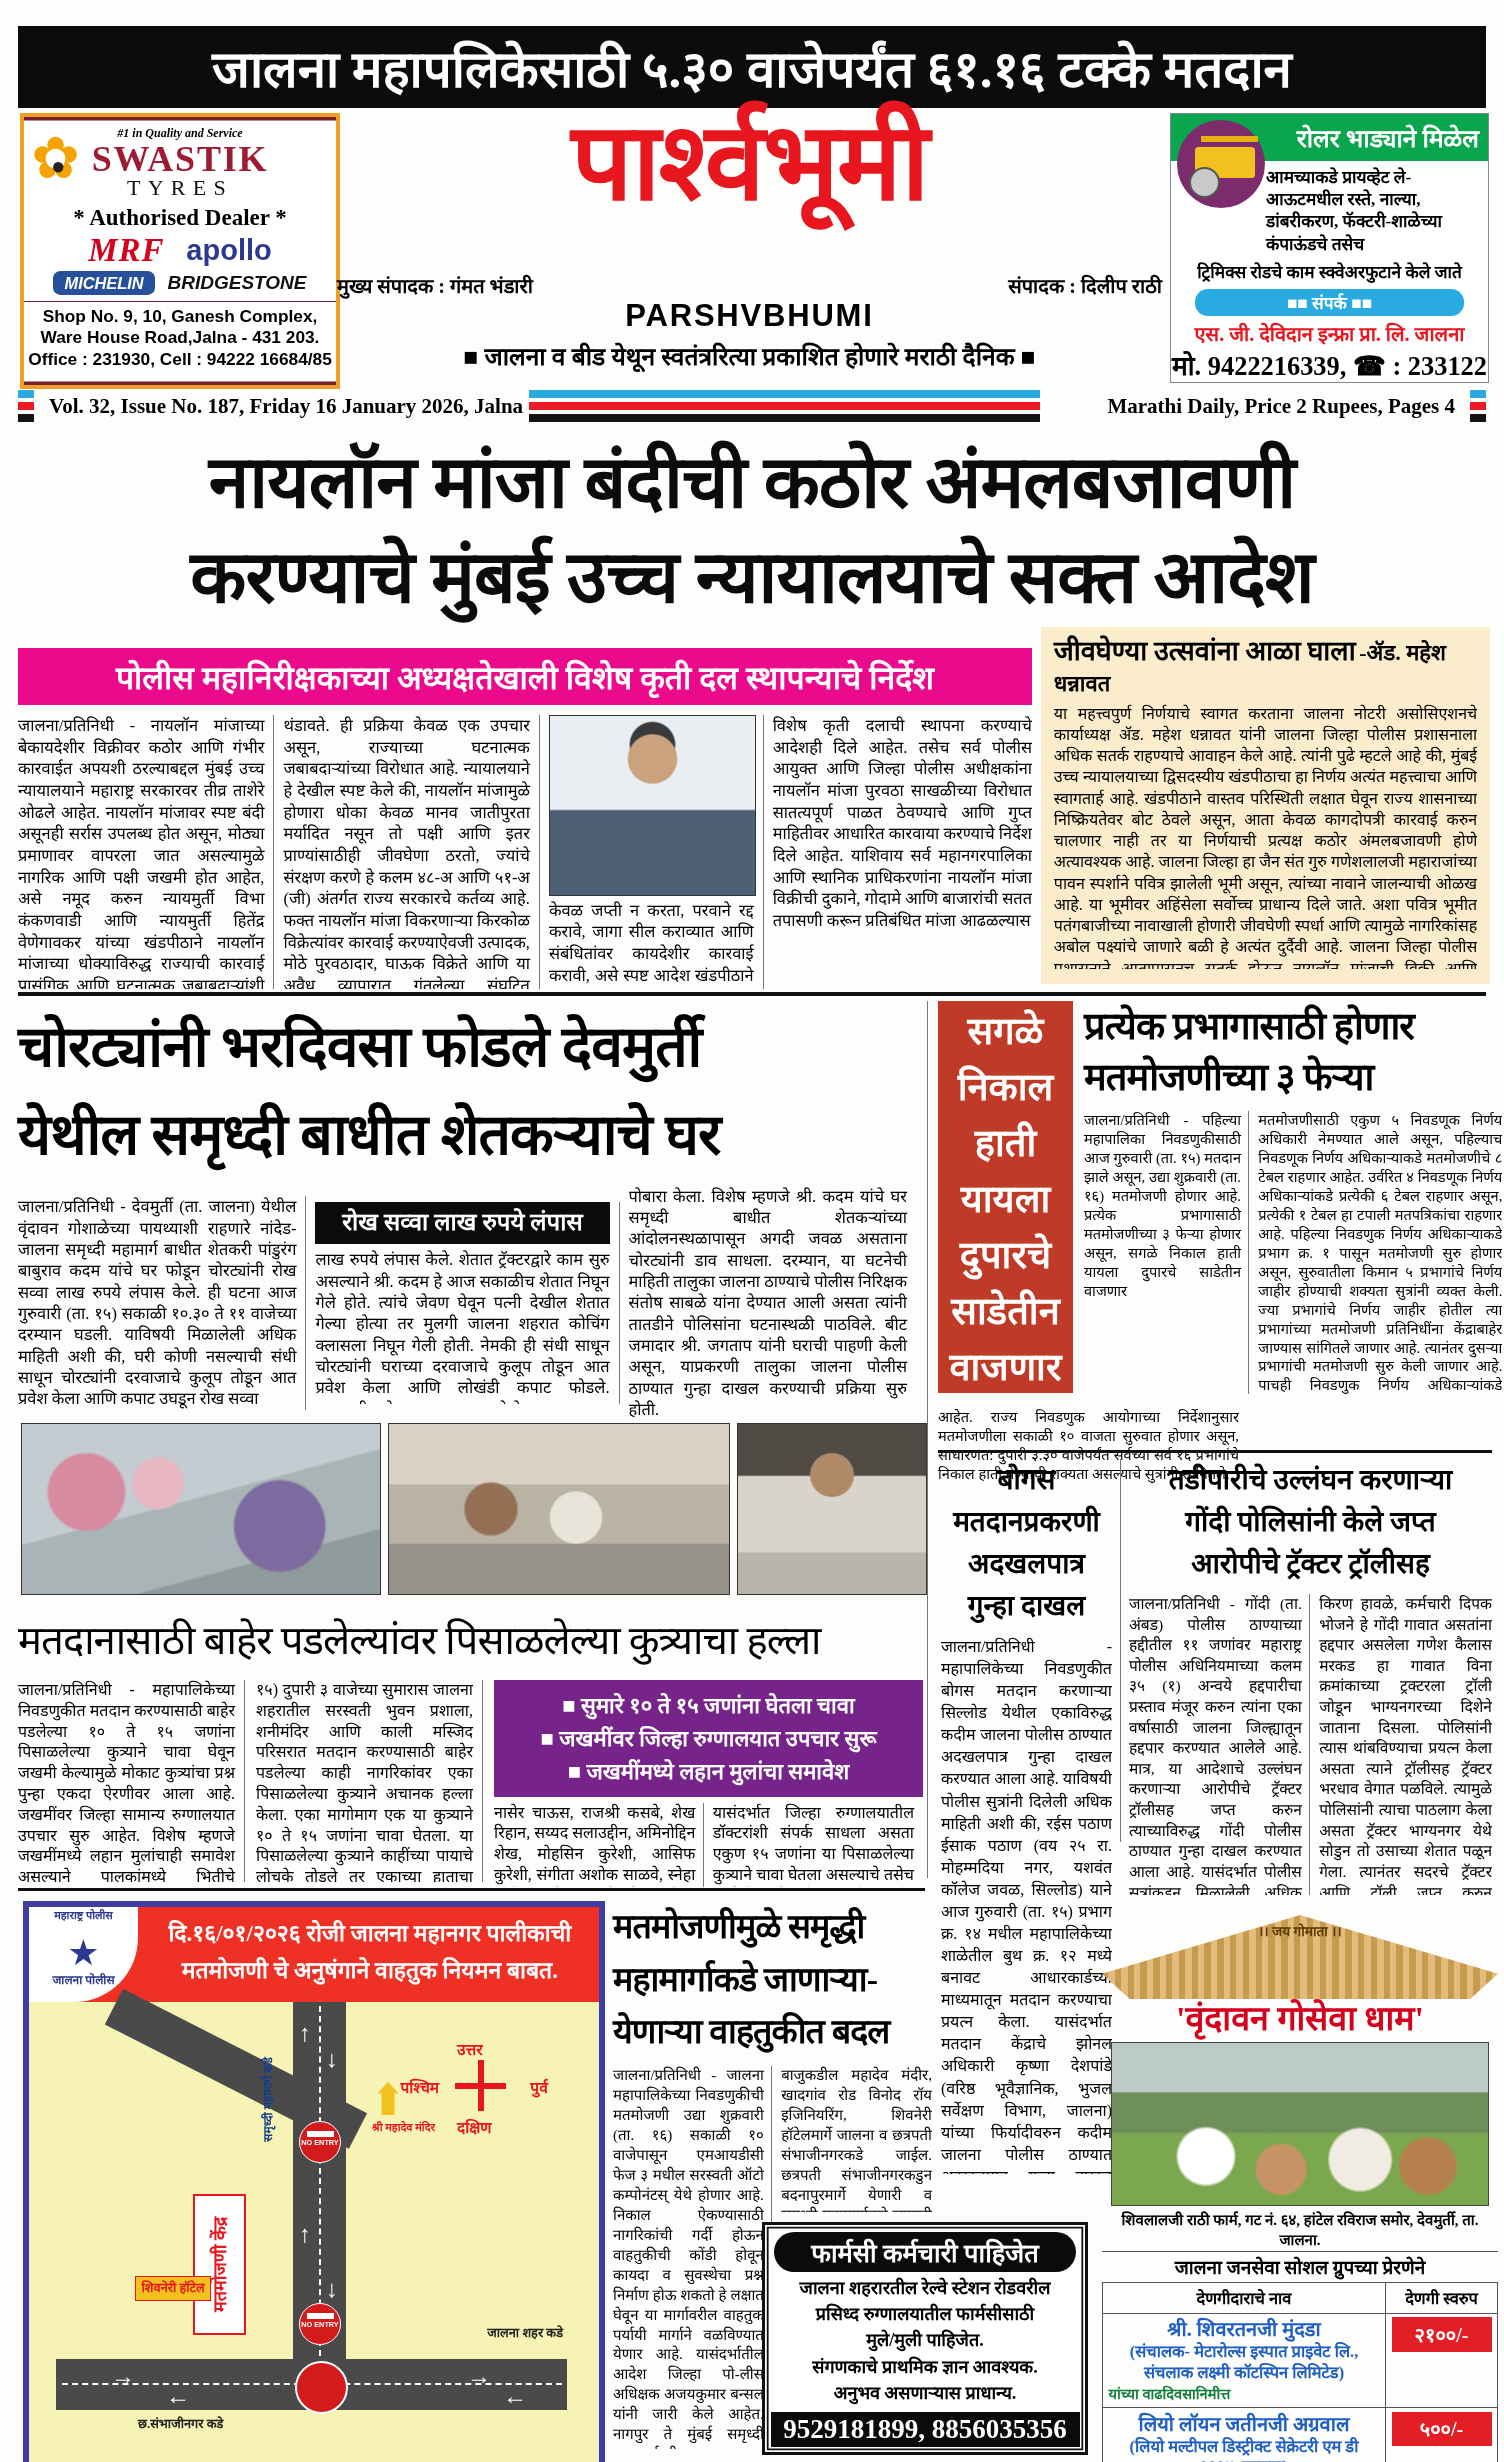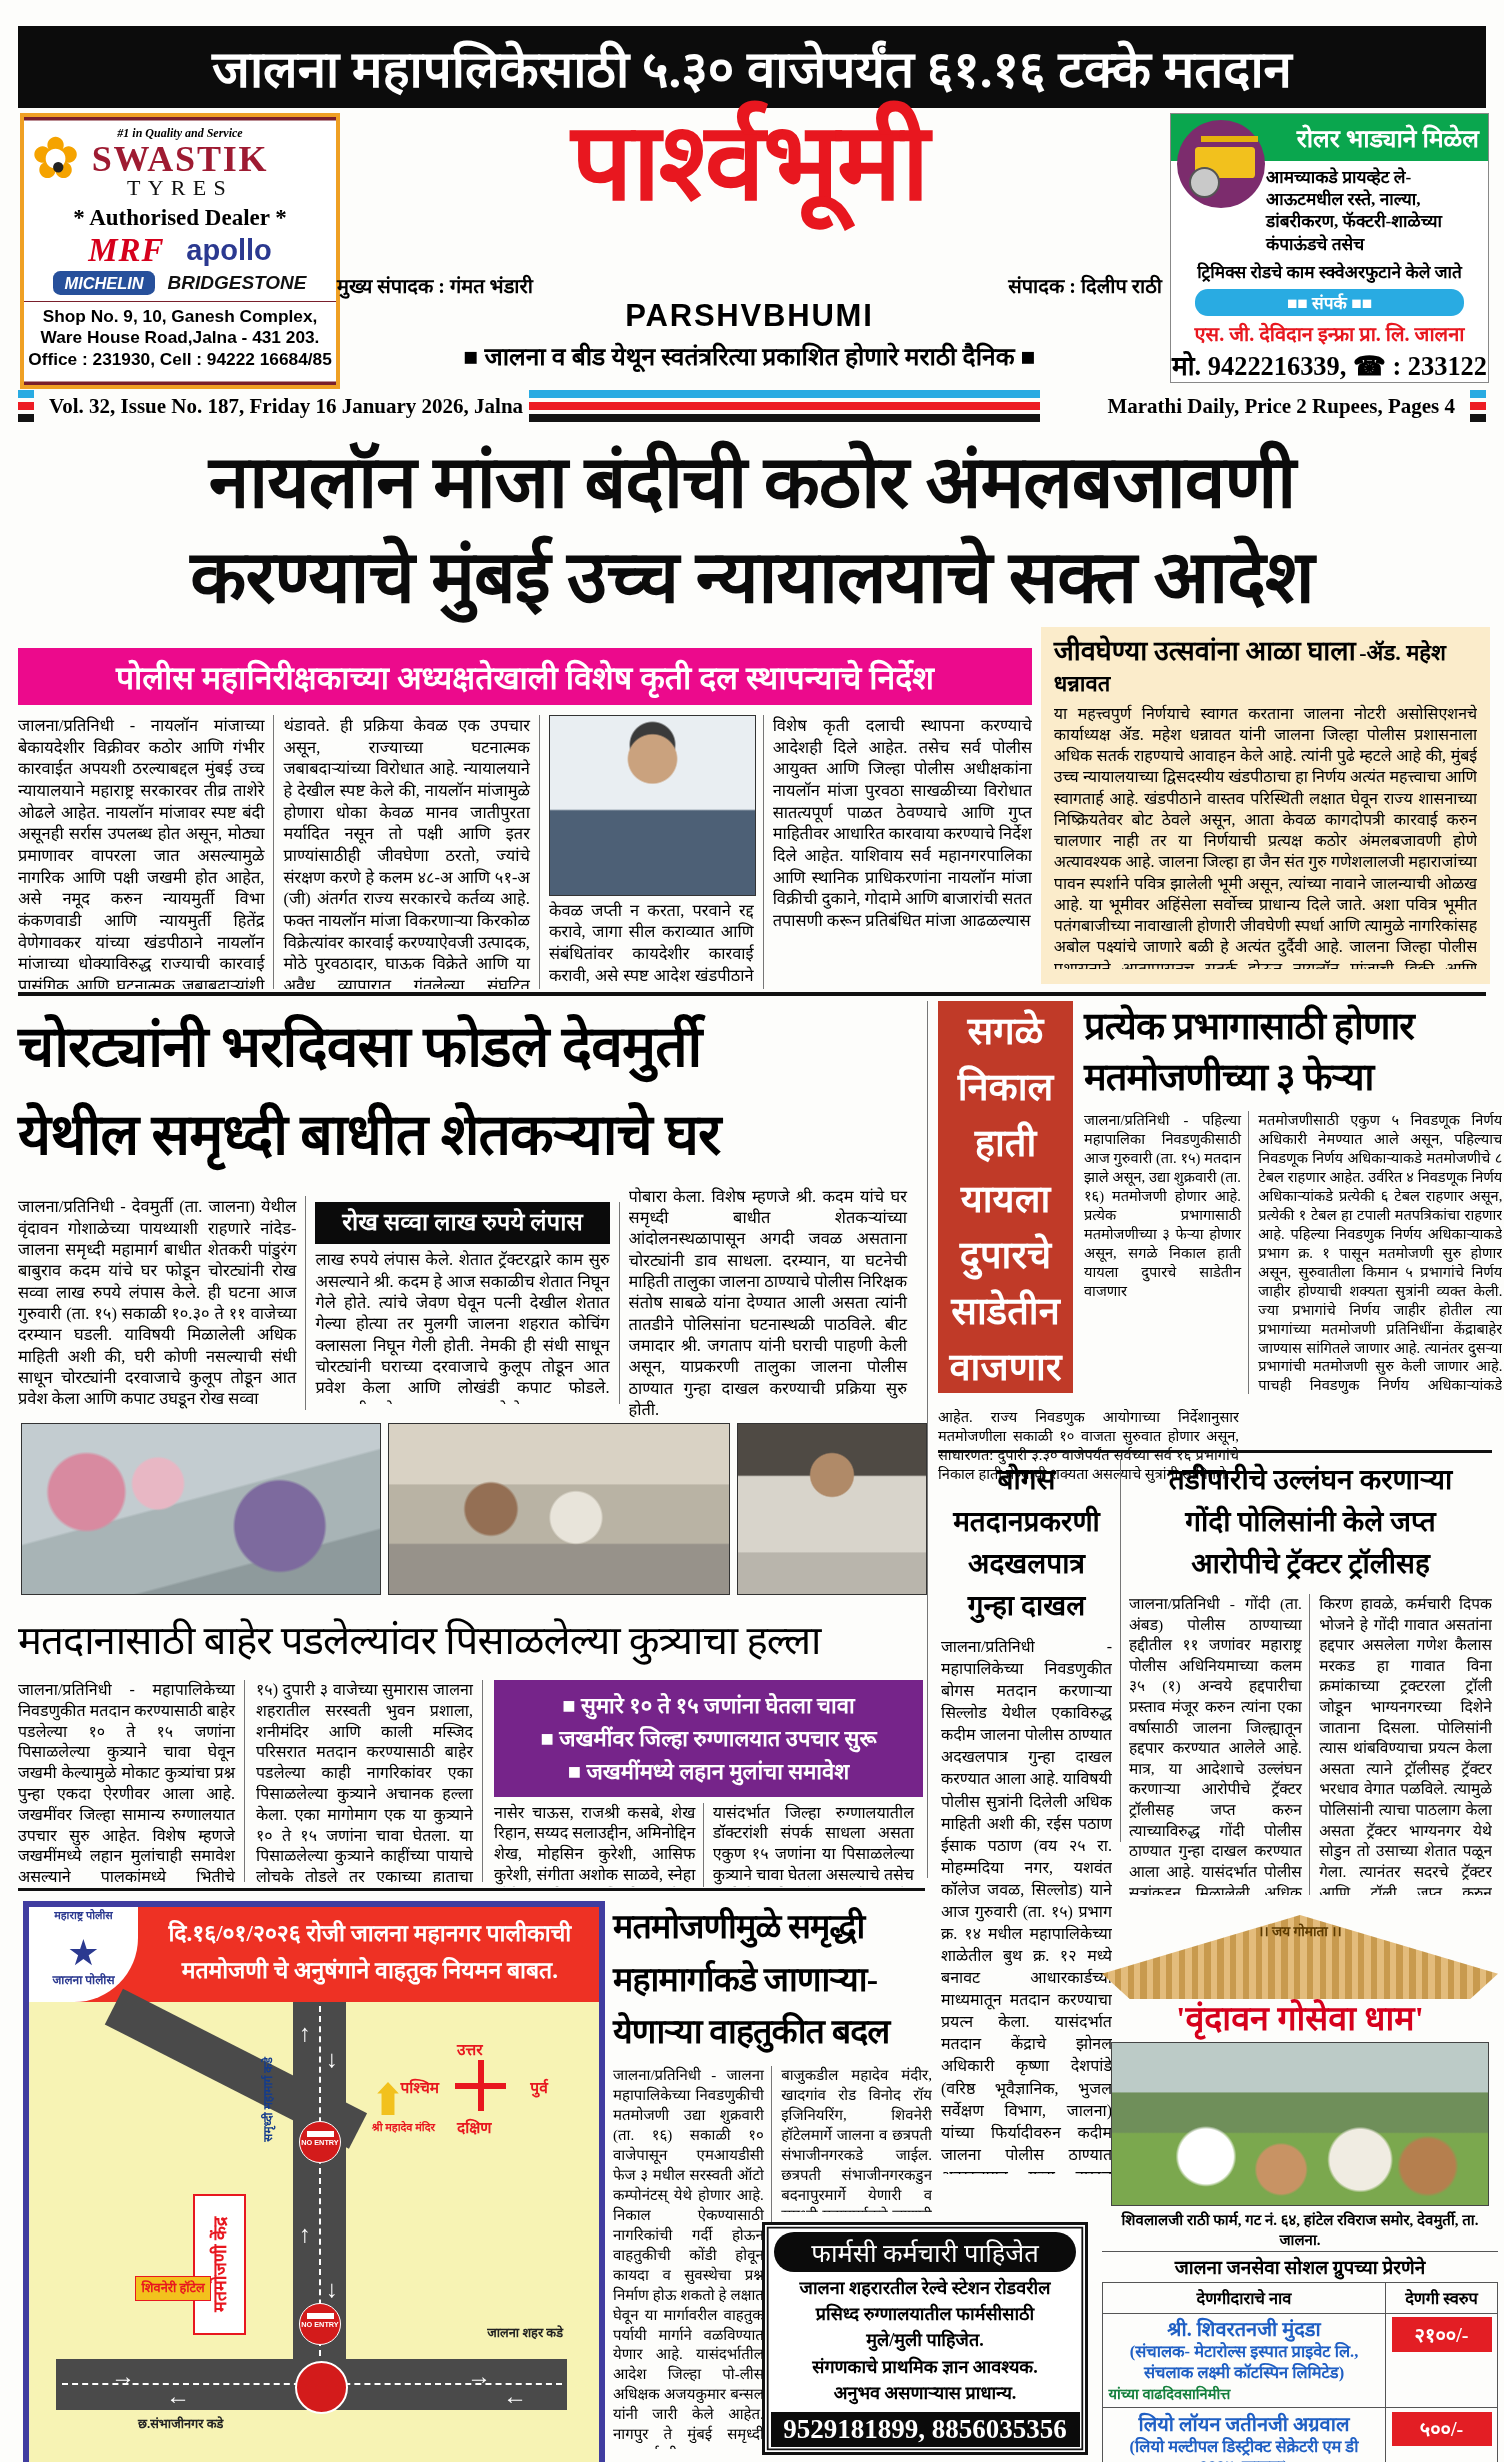--- a/index.html
+++ b/index.html
@@ -191,21 +191,21 @@
   .traffic{left:613px;top:1901px;width:319px;}
   .traffic-h{font-size:34px;font-weight:bold;line-height:1.55;letter-spacing:-0.9px;}
   .traffic-cols{display:flex;gap:9px;margin-top:7.3px;}
   .traffic-c1{width:153px;font-size:15px;line-height:1.33;height:383px;overflow:hidden;border-right:0.9px solid #777;padding-right:7.3px;}
   .traffic-c2{width:153px;font-size:15px;line-height:1.33;height:146px;overflow:hidden;}
 
   
   .pharm{left:762px;top:2222px;width:326px;height:233px;border:3.6px solid #111;box-shadow:inset 0 0 0 1.8px #fff,inset 0 0 0 3.6px #111;
     background:#fff;box-sizing:border-box;text-align:center;}
   .pharm-head{margin:7.3px 9px 3.6px 9px;background:#0b0b0b;color:#fff;border-radius:22px;
-    font-size:25.5px;font-weight:normal;padding:2.7px 0;}
+    font-size:25.5px;font-weight:bold;padding:2.7px 0;}
   .pharm-body{font-size:18px;font-weight:bold;line-height:1.45;}
   .pharm-phone{position:absolute;left:5.5px;right:5.5px;bottom:5.5px;background:#0b0b0b;color:#fff;
     font-size:27px;font-weight:bold;padding:1.8px 0;}
 
   
   .cow{left:1102px;top:1915px;width:396px;}
   .roof{position:relative;height:84px;background:
       repeating-linear-gradient(90deg,#c89a4e 0 6.4px,#e3bc7c 6.4px 12.8px);
     clip-path:polygon(50% 0,100% 70%,93% 100%,7% 100%,0 70%);}
   .roof-label{position:absolute;left:0;right:0;top:5.5px;text-align:center;font-size:13.7px;font-weight:bold;color:#5b3a00;}

